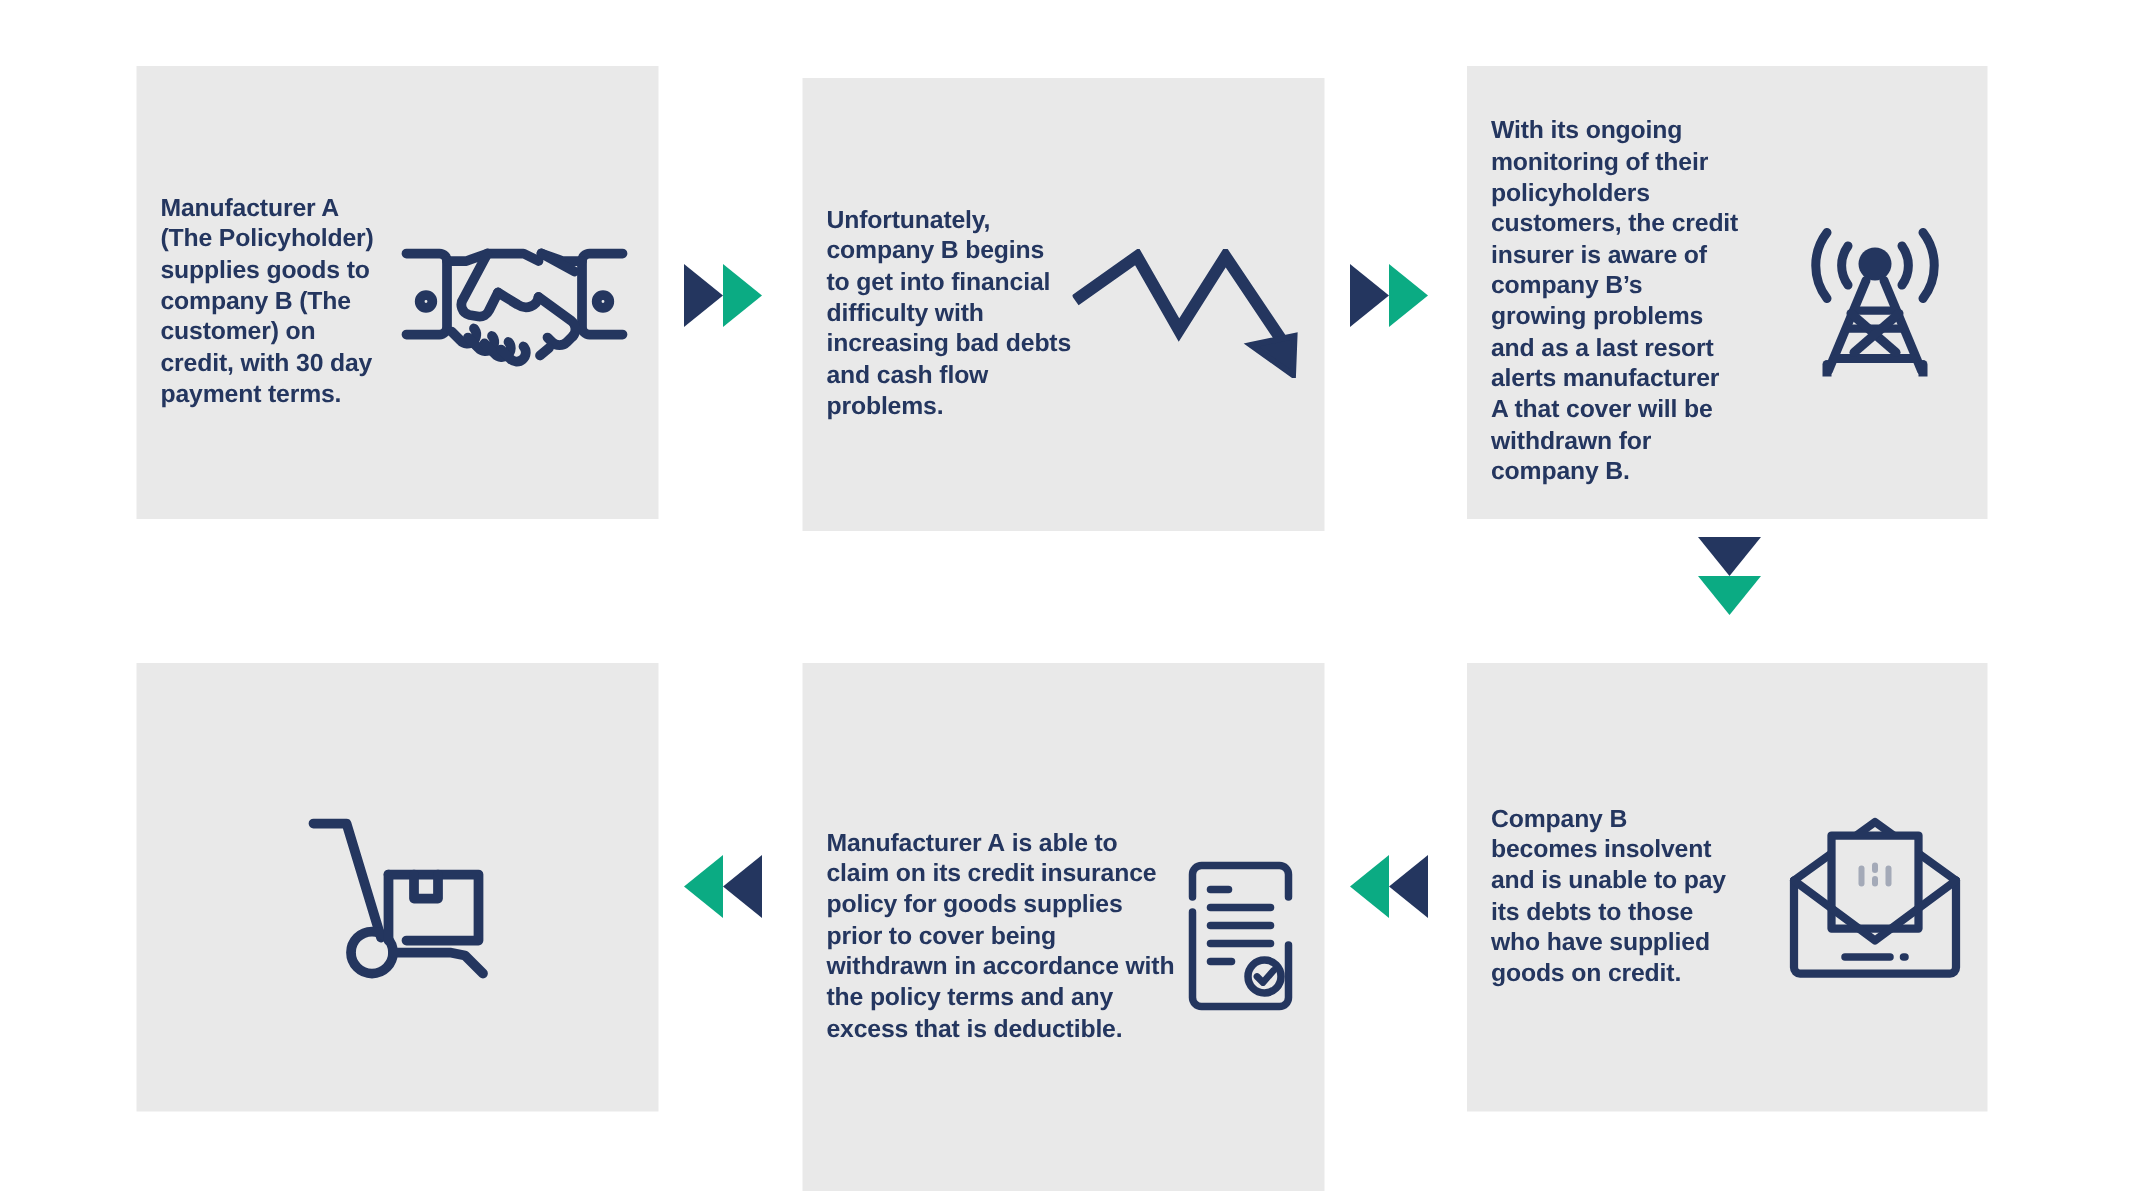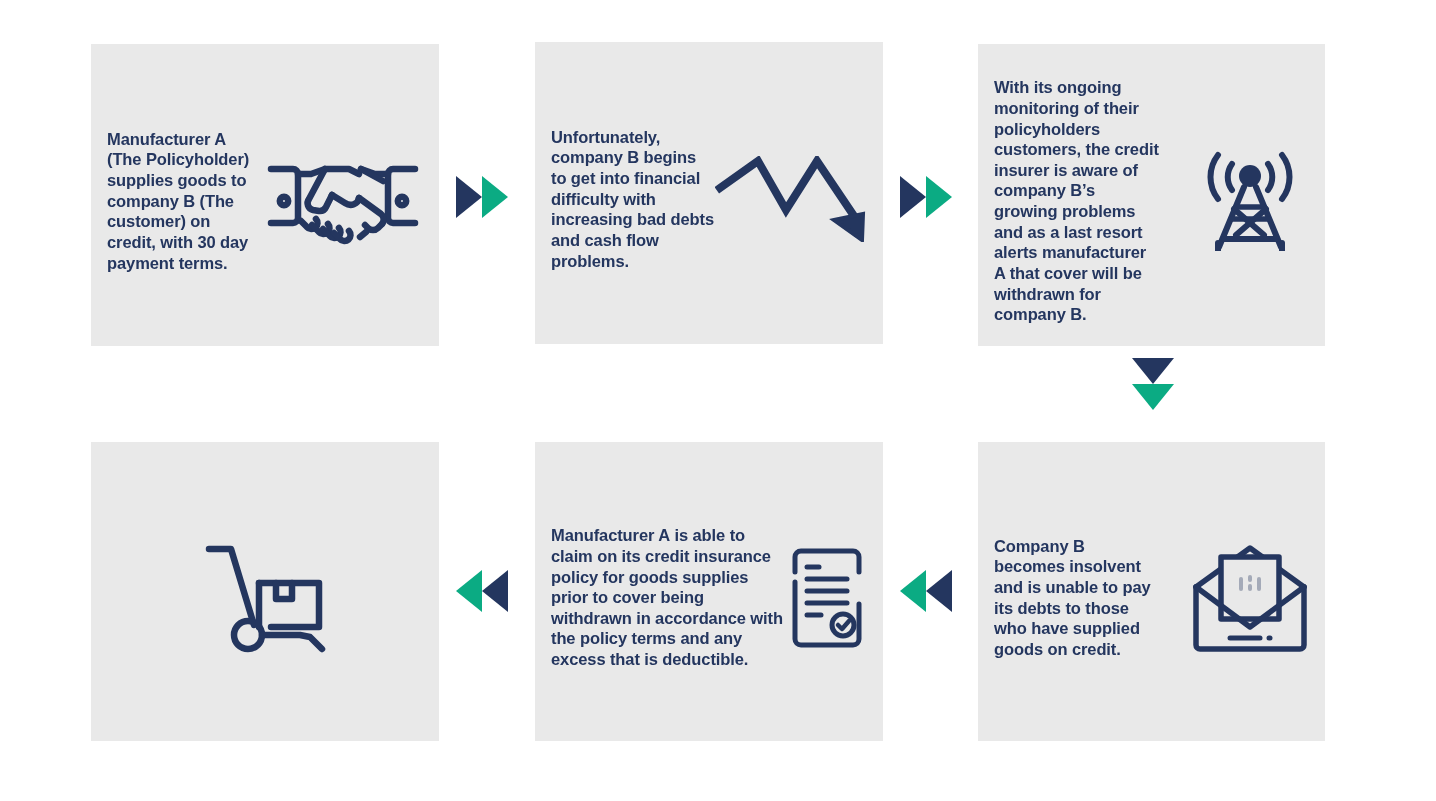--- a/index.html
+++ b/index.html
@@ -43,26 +43,26 @@
   .card-icon {
     flex: 1;
     width: 100%;
     display: flex;
     align-items: center;
     justify-content: center;
   }
 
   
   #card-1 { left: 91px;  top: 44px;  width: 348px; height: 302px; }
-  #card-2 { left: 535px; top: 42px;  width: 348px; height: 302px; }
+  #card-2 { left: 535px; top: 52px;  width: 348px; height: 302px; }
   #card-3 { left: 978px; top: 44px;  width: 347px; height: 302px; gap: 32px; }
 
   
   #card-4 { left: 91px;  top: 442px; width: 348px; height: 299px; }
-  #card-5 { left: 535px; top: 442px; width: 348px; height: 299px; }
+  #card-5 { left: 535px; top: 442px; width: 348px; height: 352px; }
   #card-6 { left: 978px; top: 442px; width: 347px; height: 299px; gap: 36px; }
 
   
   .arrow-group {
     position: absolute;
     display: flex;
     align-items: center;
   }
   .arrow-group.vertical { flex-direction: column; }
 

